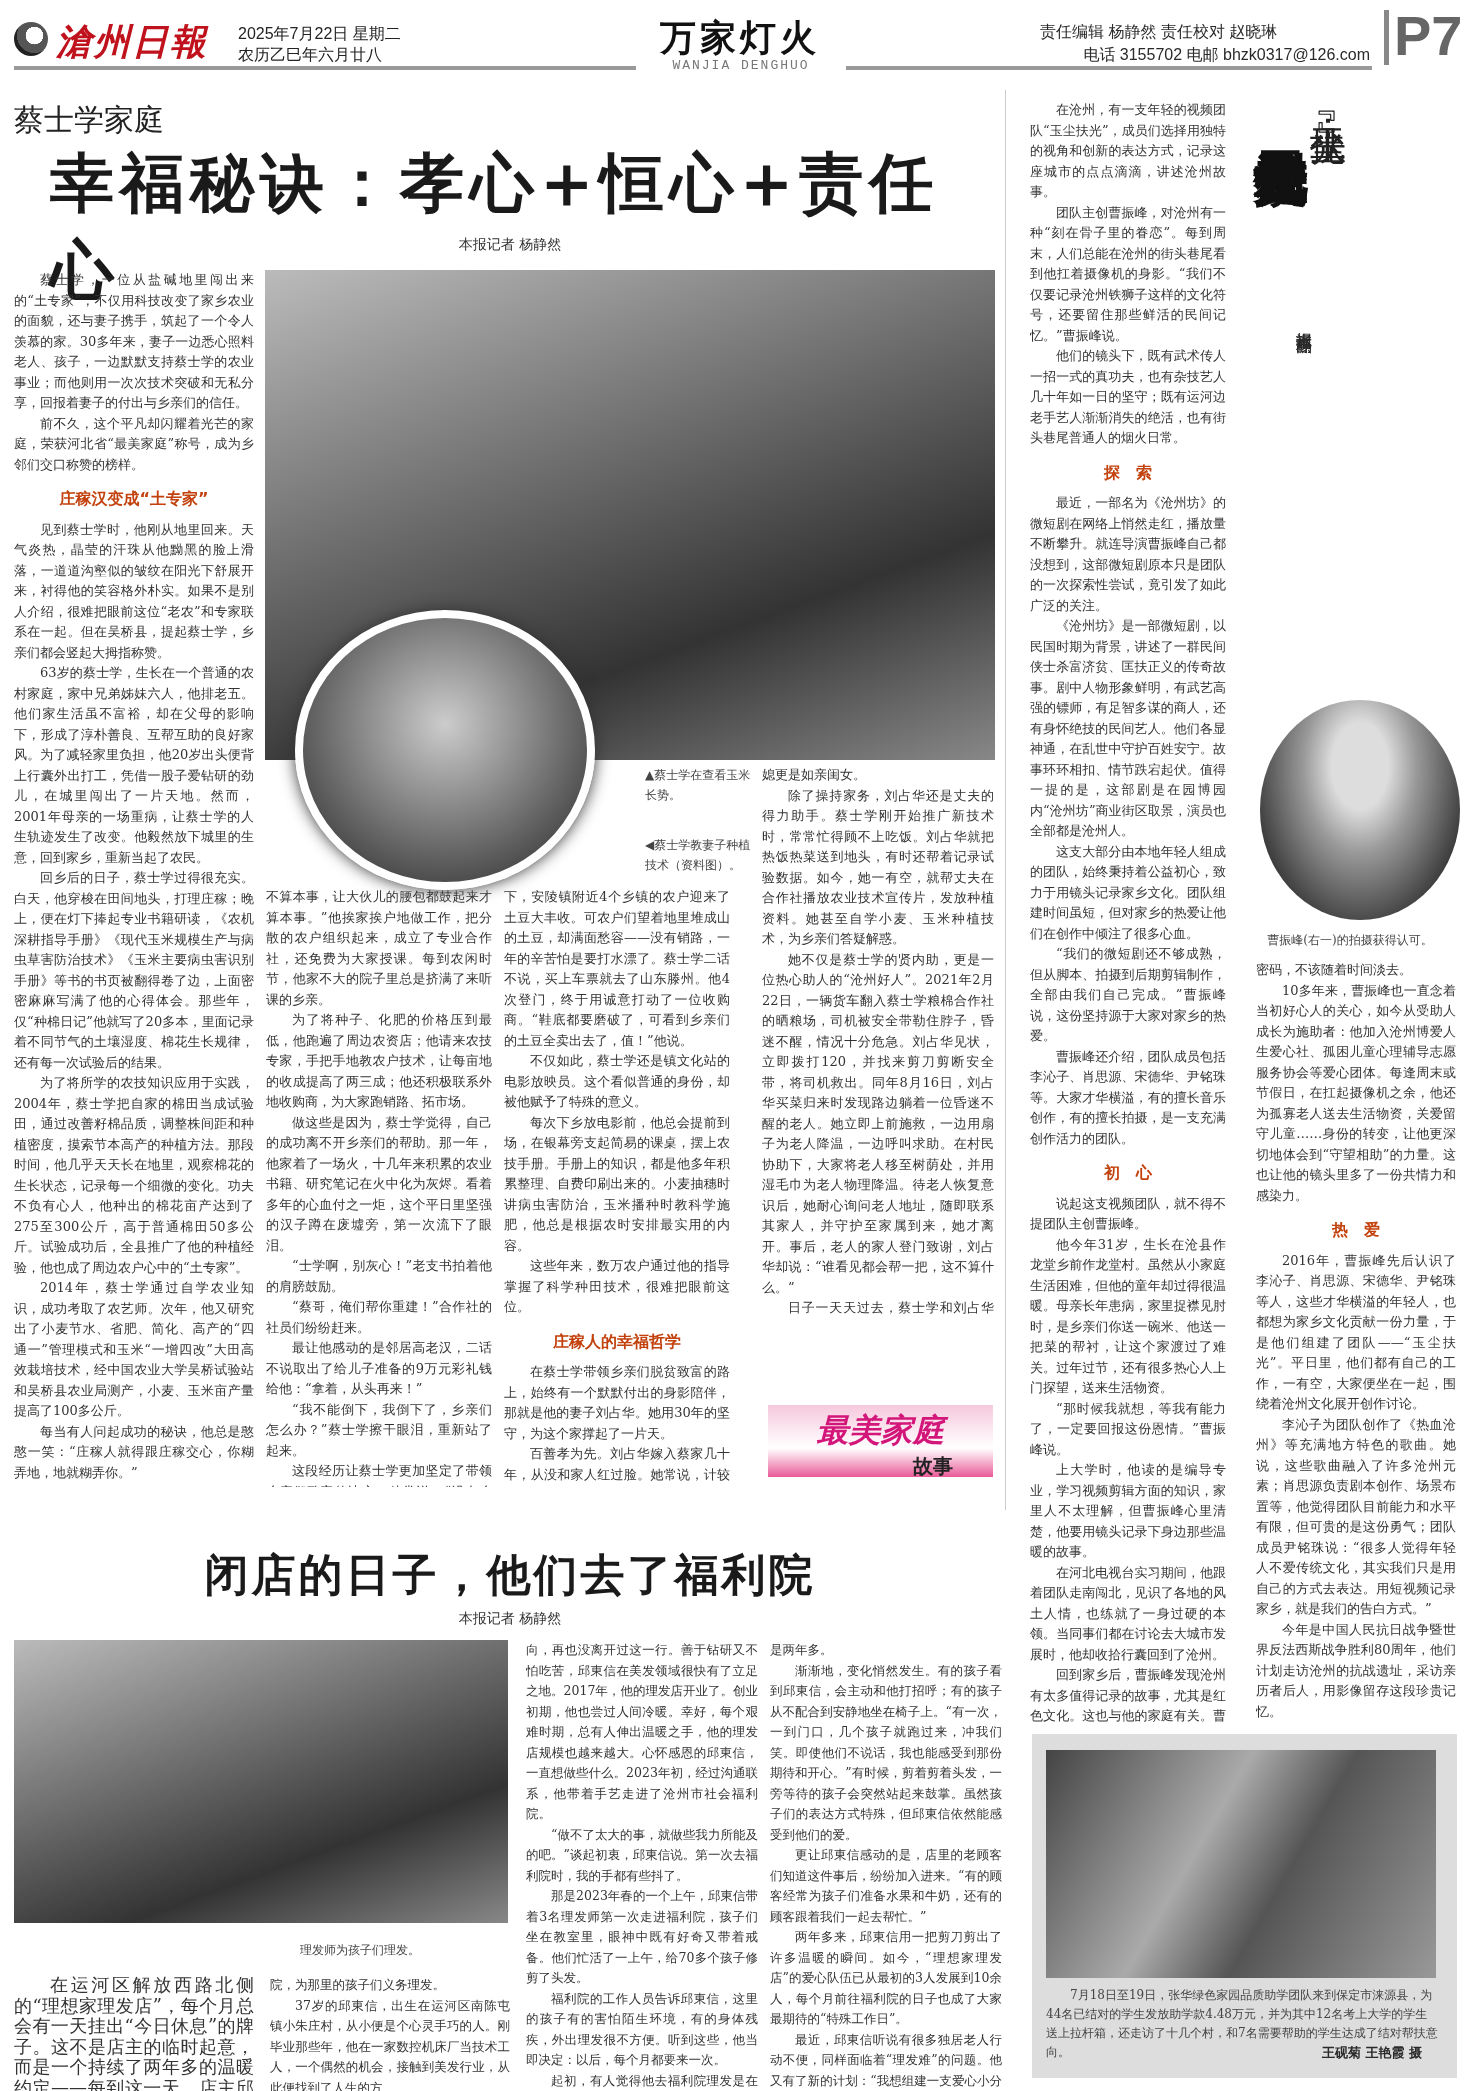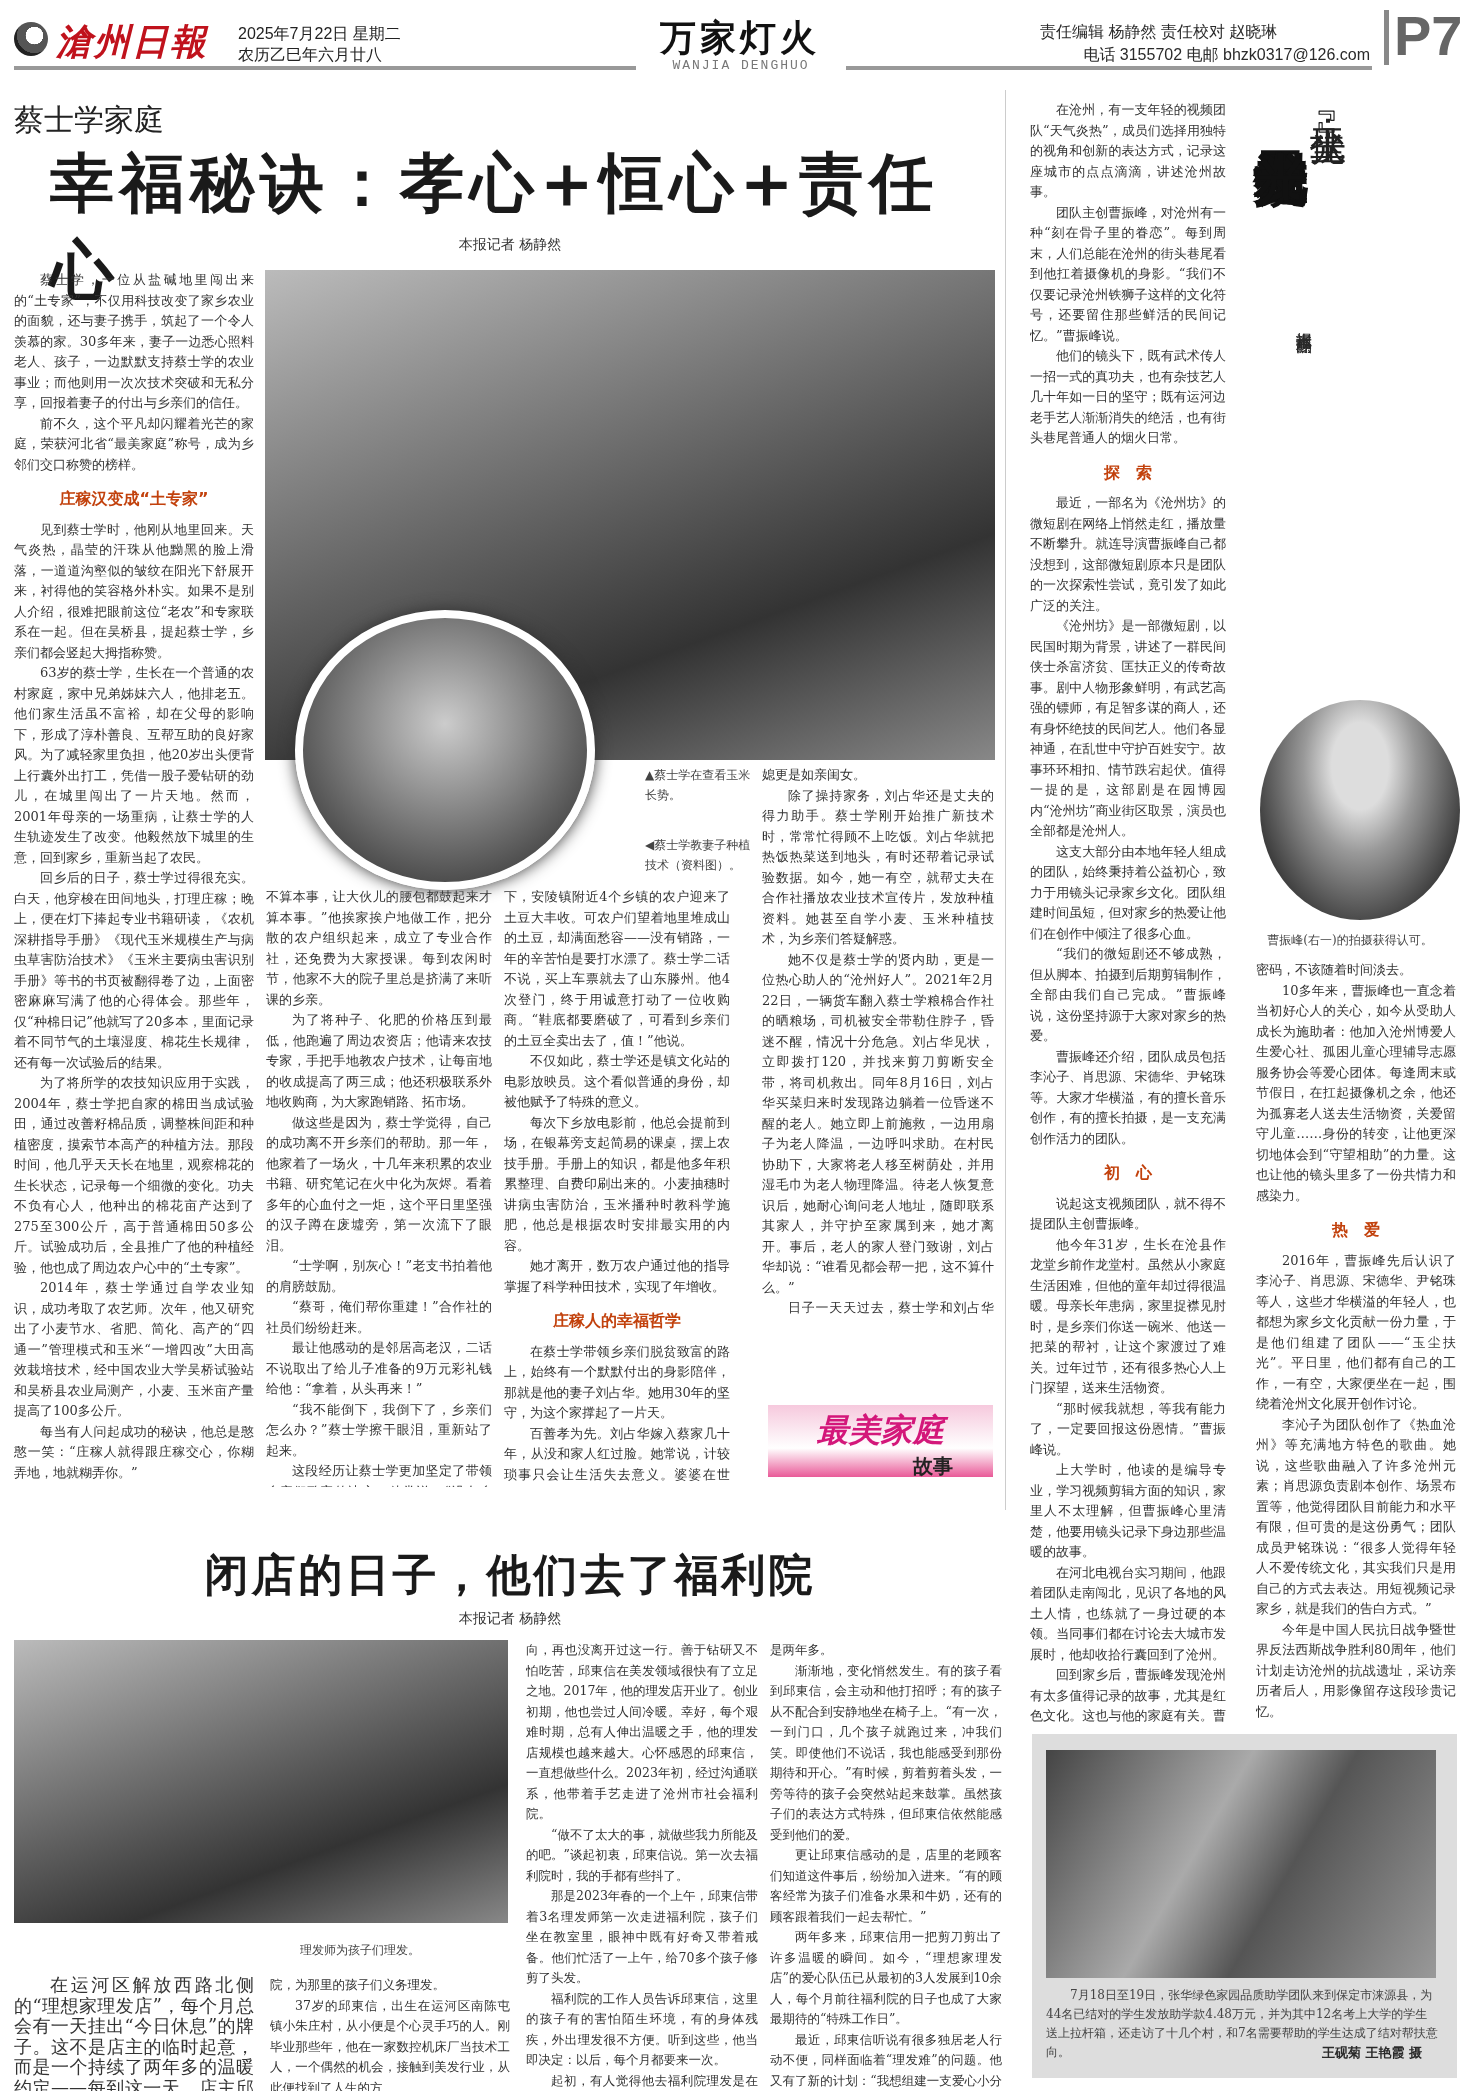--- a/index.html
+++ b/index.html
@@ -85,21 +85,21 @@
     <p>“士学啊，别灰心！”老支书拍着他的肩膀鼓励。</p>
     <p>“蔡哥，俺们帮你重建！”合作社的社员们纷纷赶来。</p>
     <p>最让他感动的是邻居高老汉，二话不说取出了给儿子准备的9万元彩礼钱给他：“拿着，从头再来！”</p>
     <p>“我不能倒下，我倒下了，乡亲们怎么办？”蔡士学擦干眼泪，重新站了起来。</p>
     <p>这段经历让蔡士学更加坚定了带领乡亲们致富的决心。他常说：“没有乡亲们，就没有今天的我。”这份恩情，他记在心里，也化作了带领乡亲们致富的动力。</p>
   </div>
 <div class="abs col" id="a1c3" style="left:504px;top:887px;width:226px;height:600px;overflow:hidden">
     <p style="text-indent: 0px;">下，安陵镇附近4个乡镇的农户迎来了土豆大丰收。可农户们望着地里堆成山的土豆，却满面愁容——没有销路，一年的辛苦怕是要打水漂了。蔡士学二话不说，买上车票就去了山东滕州。他4次登门，终于用诚意打动了一位收购商。“鞋底都要磨破了，可看到乡亲们的土豆全卖出去了，值！”他说。</p>
     <p>不仅如此，蔡士学还是镇文化站的电影放映员。这个看似普通的身份，却被他赋予了特殊的意义。</p>
     <p>每次下乡放电影前，他总会提前到场，在银幕旁支起简易的课桌，摆上农技手册。手册上的知识，都是他多年积累整理、自费印刷出来的。小麦抽穗时讲病虫害防治，玉米播种时教科学施肥，他总是根据农时安排最实用的内容。</p>
-    <p>她才离开，数万农户通过他的指导掌握了科学种田技术，实现了年增收。</p>
+    <p>这些年来，数万农户通过他的指导掌握了科学种田技术，很难把眼前这位。</p>
     <h3>庄稼人的幸福哲学</h3>
     <p>在蔡士学带领乡亲们脱贫致富的路上，始终有一个默默付出的身影陪伴，那就是他的妻子刘占华。她用30年的坚守，为这个家撑起了一片天。</p>
     <p>百善孝为先。刘占华嫁入蔡家几十年，从没和家人红过脸。她常说，计较琐事只会让生活失去意义。婆婆在世时，她洗衣做饭、悉心照料，每天变着花样地做饭菜，只为了让老人吃得健康可口。与兄弟姐妹、妯娌相处融洽，待两个儿</p>
   </div>
 <div class="abs col" id="a1c4" style="left:762px;top:765px;width:232px;height:550px;overflow:hidden">
     <p style="text-indent: 0px;">媳更是如亲闺女。</p>
     <p>除了操持家务，刘占华还是丈夫的得力助手。蔡士学刚开始推广新技术时，常常忙得顾不上吃饭。刘占华就把热饭热菜送到地头，有时还帮着记录试验数据。如今，她一有空，就帮丈夫在合作社播放农业技术宣传片，发放种植资料。她甚至自学小麦、玉米种植技术，为乡亲们答疑解惑。</p>
     <p>她不仅是蔡士学的贤内助，更是一位热心助人的“沧州好人”。2021年2月22日，一辆货车翻入蔡士学粮棉合作社的晒粮场，司机被安全带勒住脖子，昏迷不醒，情况十分危急。刘占华见状，立即拨打120，并找来剪刀剪断安全带，将司机救出。同年8月16日，刘占华买菜归来时发现路边躺着一位昏迷不醒的老人。她立即上前施救，一边用扇子为老人降温，一边呼叫求助。在村民协助下，大家将老人移至树荫处，并用湿毛巾为老人物理降温。待老人恢复意识后，她耐心询问老人地址，随即联系其家人，并守护至家属到来，她才离开。事后，老人的家人登门致谢，刘占华却说：“谁看见都会帮一把，这不算什么。”</p>
     <p>日子一天天过去，蔡士学和刘占华依然在田间地头忙碌着。他们就像地里的庄稼一样，朴实却又饱含着向上生长的韧劲。蔡士学还是会开着那辆老旧的货车去各村放电影、讲技术；妻子也还是会在家里准备好饭菜，等着他回来。乡亲们都说，有他们在，庄稼地里就多了份踏实。</p>
   </div>
@@ -109,21 +109,21 @@
   <div class="banner-t2">故事</div>
 </div>
 
 <div class="abs vrule" style="left:1005px;top:90px;height:1420px"></div>
 
 <div class="abs vtitle-kicker">『玉尘扶光』：</div>
 <div class="abs vtitle">让沧州文化在镜头里发光</div>
 <div class="abs vbyline">本报记者 杨静然</div>
 
 <div class="abs col" id="a2cA" style="left:1030px;top:100px;width:196px;height:1625px;overflow:hidden">
-    <p>在沧州，有一支年轻的视频团队“天气炎热”，成员们选择用独特的视角和创新的表达方式，记录这座城市的点点滴滴，讲述沧州故事。</p>
+    <p>在沧州，有一支年轻的视频团队“玉尘扶光”，成员们选择用独特的视角和创新的表达方式，记录这座城市的点点滴滴，讲述沧州故事。</p>
     <p>团队主创曹振峰，对沧州有一种“刻在骨子里的眷恋”。每到周末，人们总能在沧州的街头巷尾看到他扛着摄像机的身影。“我们不仅要记录沧州铁狮子这样的文化符号，还要留住那些鲜活的民间记忆。”曹振峰说。</p>
     <p>他们的镜头下，既有武术传人一招一式的真功夫，也有杂技艺人几十年如一日的坚守；既有运河边老手艺人渐渐消失的绝活，也有街头巷尾普通人的烟火日常。</p>
     <h3>探　索</h3>
     <p>最近，一部名为《沧州坊》的微短剧在网络上悄然走红，播放量不断攀升。就连导演曹振峰自己都没想到，这部微短剧原本只是团队的一次探索性尝试，竟引发了如此广泛的关注。</p>
     <p>《沧州坊》是一部微短剧，以民国时期为背景，讲述了一群民间侠士杀富济贫、匡扶正义的传奇故事。剧中人物形象鲜明，有武艺高强的镖师，有足智多谋的商人，还有身怀绝技的民间艺人。他们各显神通，在乱世中守护百姓安宁。故事环环相扣、情节跌宕起伏。值得一提的是，这部剧是在园博园内“沧州坊”商业街区取景，演员也全部都是沧州人。</p>
     <p>这支大部分由本地年轻人组成的团队，始终秉持着公益初心，致力于用镜头记录家乡文化。团队组建时间虽短，但对家乡的热爱让他们在创作中倾注了很多心血。</p>
     <p>“我们的微短剧还不够成熟，但从脚本、拍摄到后期剪辑制作，全部由我们自己完成。”曹振峰说，这份坚持源于大家对家乡的热爱。</p>
     <p>曹振峰还介绍，团队成员包括李沁子、肖思源、宋德华、尹铭珠等。大家才华横溢，有的擅长音乐创作，有的擅长拍摄，是一支充满创作活力的团队。</p>
     <h3>初　心</h3>
     <p>说起这支视频团队，就不得不提团队主创曹振峰。</p>

